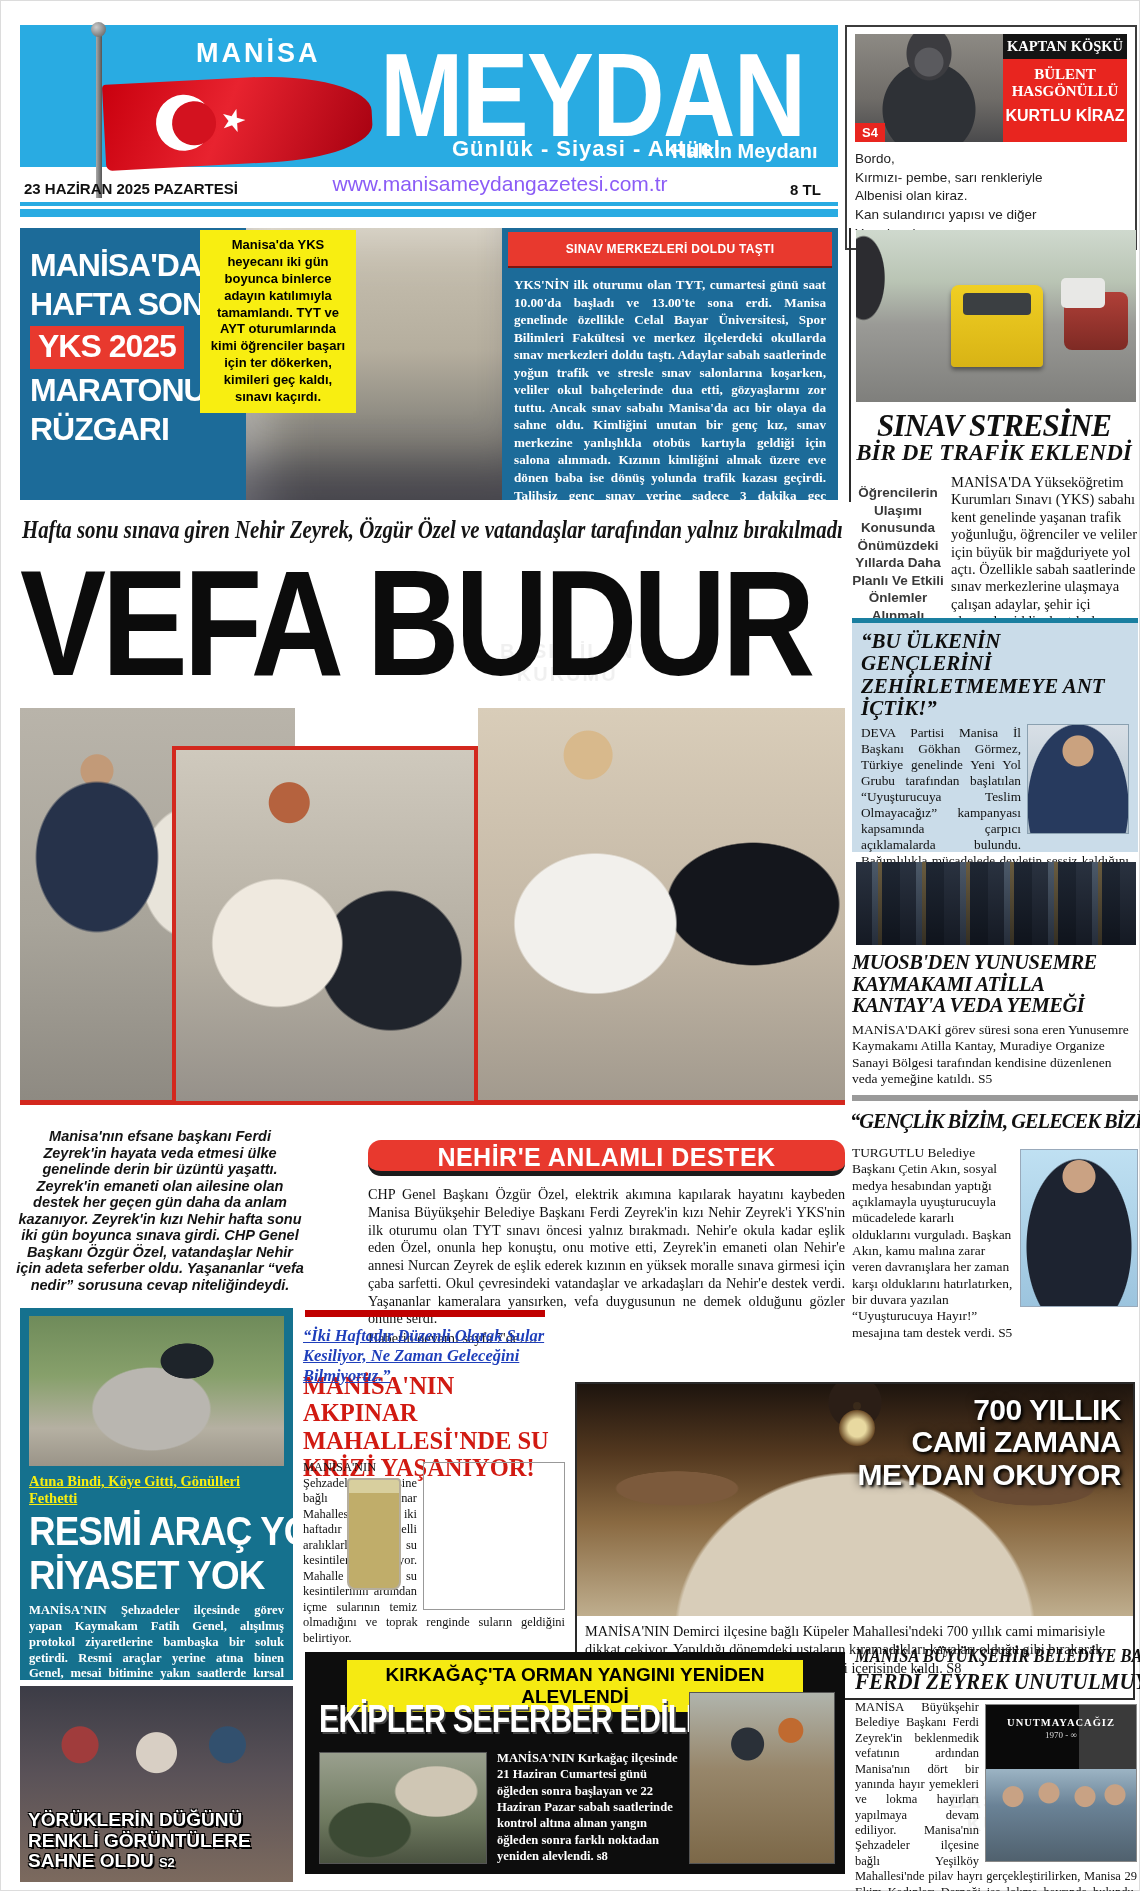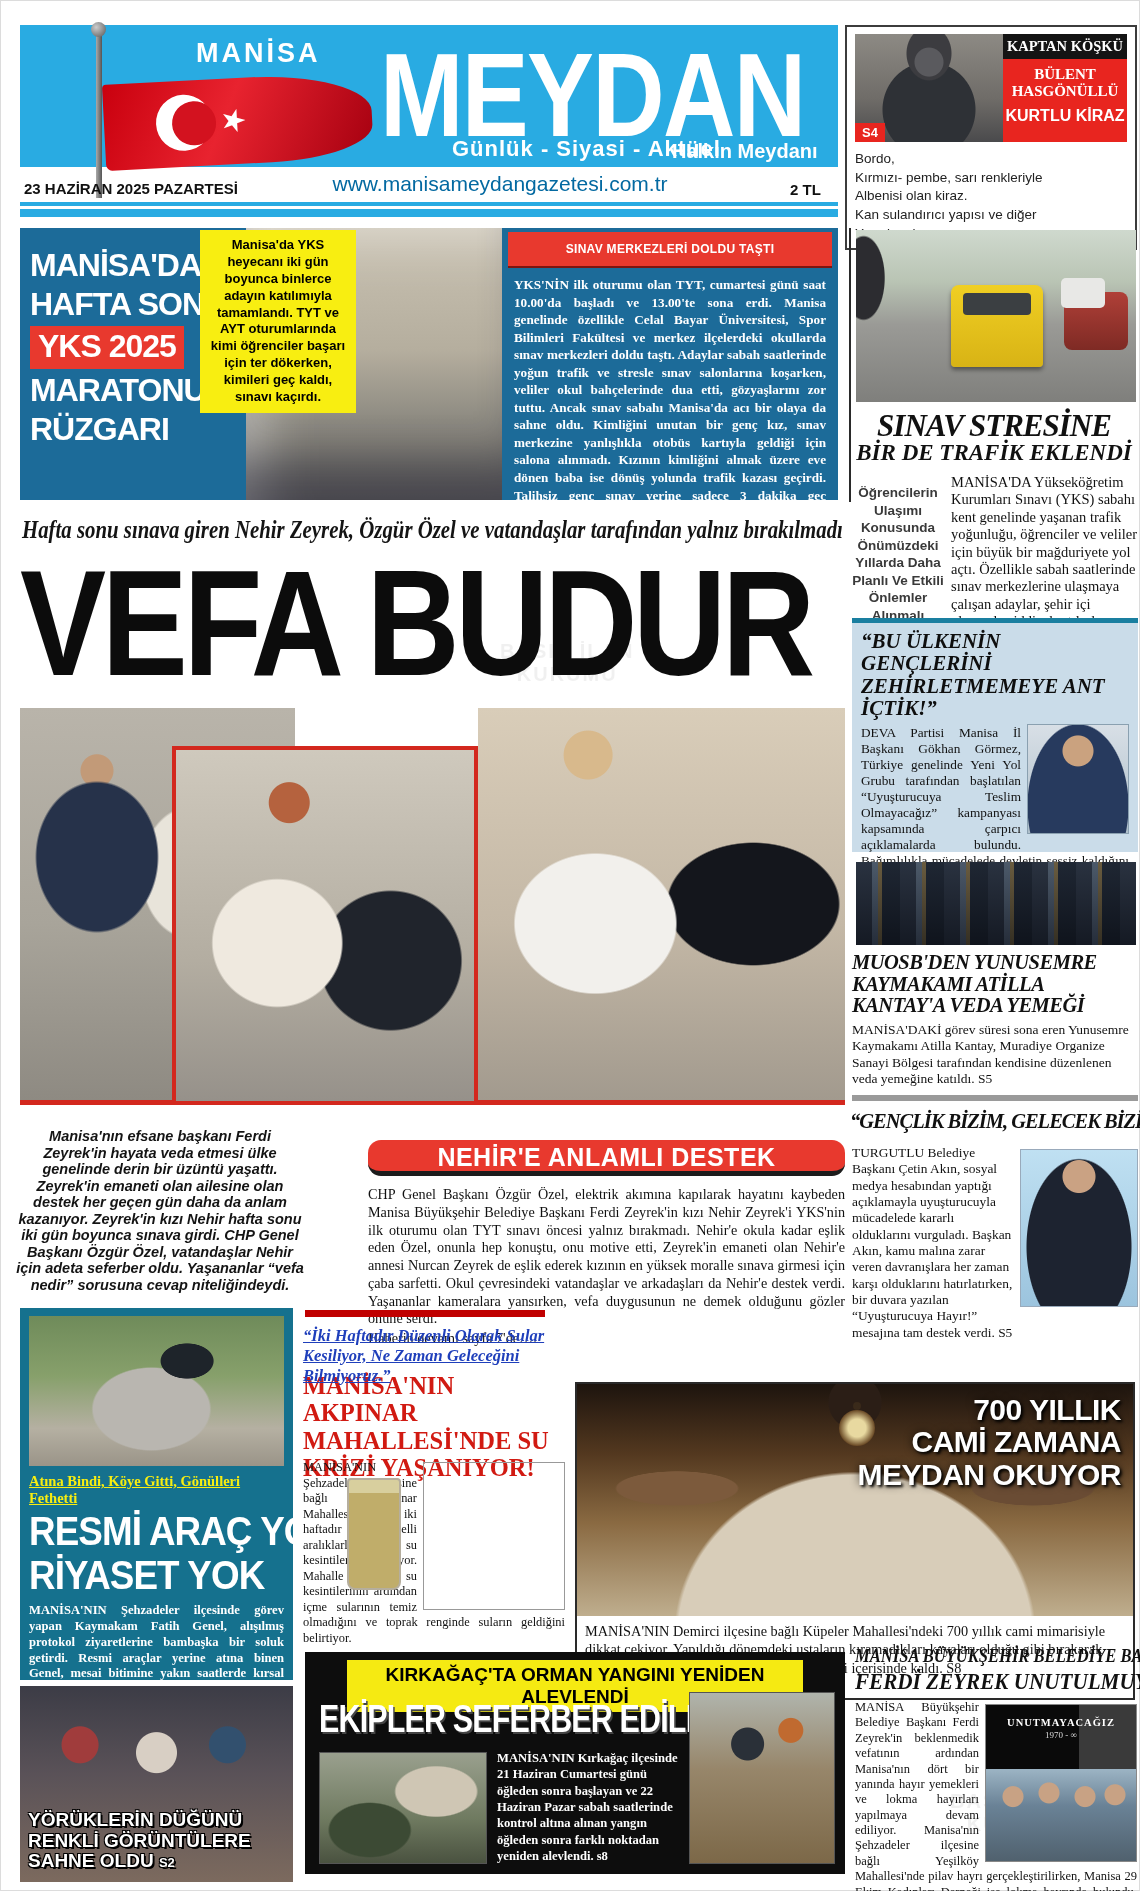--- a/index.html
+++ b/index.html
@@ -41,21 +41,21 @@
       linear-gradient(180deg,#8d8a84 0%, #6f6c68 60%, #4a4a4c 100%); }
   .colred { flex:1; background:#e8251f; text-align:center; }
   .colhead { background:#141414; color:#fff; font-size:14.5px; font-weight:bold; padding:4px 2px; font-family:"Liberation Serif",serif; }
   .colauthor { color:#fff; font-family:"Liberation Serif",serif; font-weight:bold; font-size:15px; line-height:1.15; margin-top:7px; }
   .colpiece { color:#fff; font-weight:bold; font-size:16px; line-height:1.1; margin-top:6px; }
   .s4badge { position:absolute; left:0; bottom:0; background:#e8251f; color:#fff; font-weight:bold; font-size:13px; padding:2px 7px; }
   .teaser { margin-top:8px; font-size:13.5px; color:#222; line-height:1.38; }
 
   
   .daterow-date { left:24px; top:180px; font-size:15px; font-weight:bold; }
-  .website { left:280px; top:172px; width:440px; text-align:center; color:#0369a1; font-size:21px; }
+  .website { left:280px; top:172px; width:440px; text-align:center; color:#8b5cf6; font-size:21px; }
   .price { left:790px; top:181px; font-size:15px; font-weight:bold; }
   .bluerule { left:20px; top:202px; width:818px; height:15px;
       background:linear-gradient(180deg,#29abe2 0 30%, #ffffff 30% 47%, #29abe2 47% 100%); }
 
   
   .yksbox { left:20px; top:228px; width:226px; height:272px; background:#1c6b99; padding:18px 10px; }
   .yksline { color:#fff; font-weight:900; font-size:32px; line-height:1.22; white-space:nowrap; letter-spacing:-1px; }
   .ykschip { display:inline-block; background:#e8392e; padding:1px 8px 3px; margin:2px 0; }
   .examphoto { left:246px; top:228px; width:256px; height:272px; background:
       linear-gradient(180deg,#c9c2b2 0%, #b5ae9e 45%, #8e8b82 70%, #63615c 100%);
@@ -271,21 +271,21 @@
       <div>Bordo,</div>
       <div>Kırmızı- pembe, sarı renkleriyle</div>
       <div>Albenisi olan kiraz.</div>
       <div>Kan sulandırıcı yapısı ve diğer</div>
       <div>Yararlarıyla...</div>
     </div>
   </div>
 
   <div class="abs daterow-date">23 HAZİRAN 2025 PAZARTESİ</div>
   <div class="abs website">www.manisameydangazetesi.com.tr</div>
-  <div class="abs price">2 TL</div>
+  <div class="abs price">8 TL</div>
   <div class="abs bluerule"></div>
 
   <div class="abs yksbox">
     <div class="yksline">MANİSA'DA</div>
     <div class="yksline">HAFTA SONU</div>
     <div class="yksline"><span class="ykschip">YKS 2025</span></div>
     <div class="yksline">MARATONU</div>
     <div class="yksline">RÜZGARI</div>
   </div>
   <div class="abs examphoto"></div>

